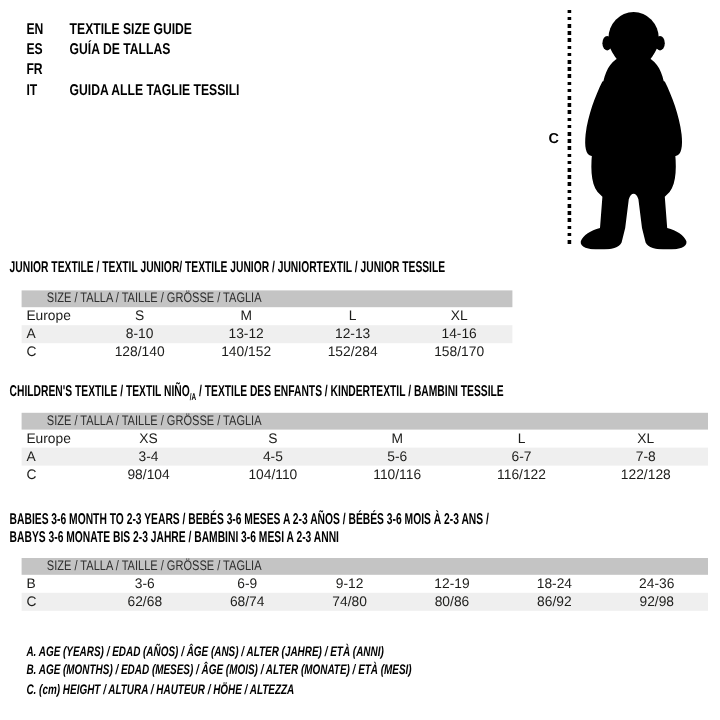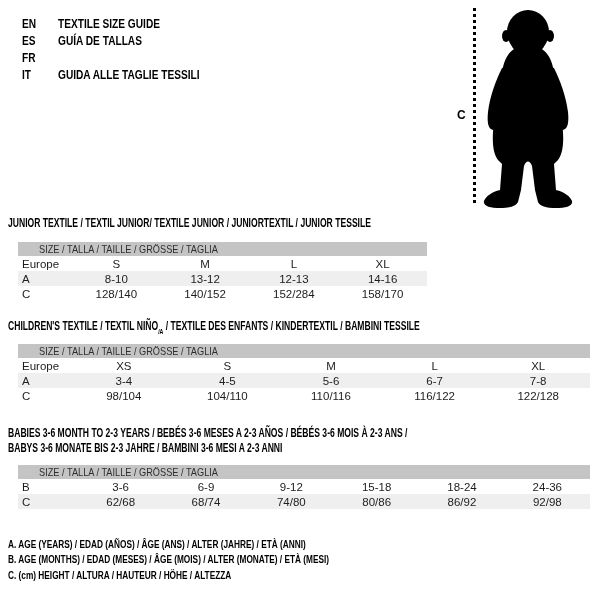--- a/index.html
+++ b/index.html
@@ -43,21 +43,21 @@
     height:14px; background:#c4c4c4; display:flex; align-items:center;
     padding-left:21px; font-size:11.5px; color:#2e2e2e;
   }
   .t-row { display:flex; align-items:center; height:15px; font-size:11.5px; color:#1d1d1b; }
   .t-row.stripe { background:#efefef; }
   .lab { width:54px; padding-left:4px; }
   .tbl-3 .lab { width:60px; }
   .val { flex:1; text-align:center; }
 
   
-  .legend { position:absolute; left:8px; top:536px; }
+  .legend { position:absolute; left:22px; top:536px;font-style:italic; }
   .legend-line { height:15.5px; font-size:11.5px; font-weight:bold; display:flex; align-items:center; }
 </style>
 </head>
 <body>
 
 <div class="page">
 
   <div class="lang-header">
     <div class="lang-row">
       <span class="lang-code"><span class="cond cx78">EN</span></span>
@@ -161,21 +161,21 @@
   </div>
   <div class="size-table tbl-3">
     <div class="size-bar">
         <span class="cond cx80">SIZE / TALLA / TAILLE / GRÖSSE / TAGLIA</span>
       </div>
     <div class="t-row">
       <span class="lab">B</span>
       <span class="val">3-6</span>
       <span class="val">6-9</span>
       <span class="val">9-12</span>
-      <span class="val">15-18</span>
+      <span class="val">12-19</span>
       <span class="val">18-24</span>
       <span class="val">24-36</span>
     </div>
     <div class="t-row stripe">
       <span class="lab">C</span>
       <span class="val">62/68</span>
       <span class="val">68/74</span>
       <span class="val">74/80</span>
       <span class="val">80/86</span>
       <span class="val">86/92</span>

